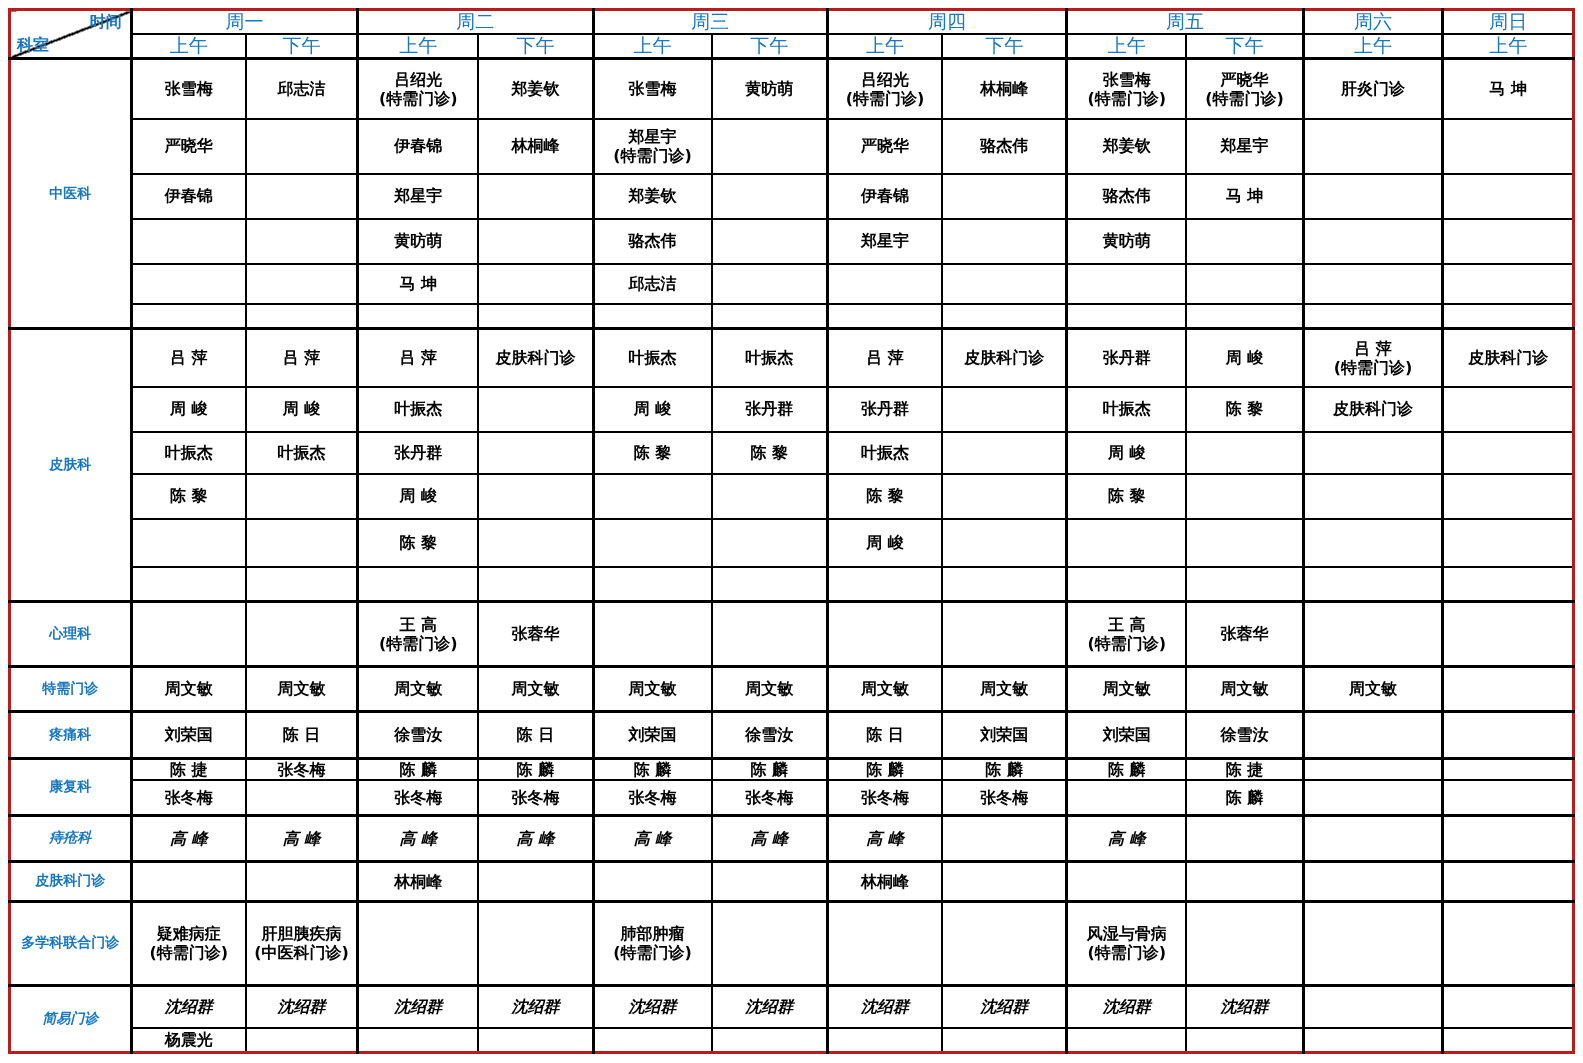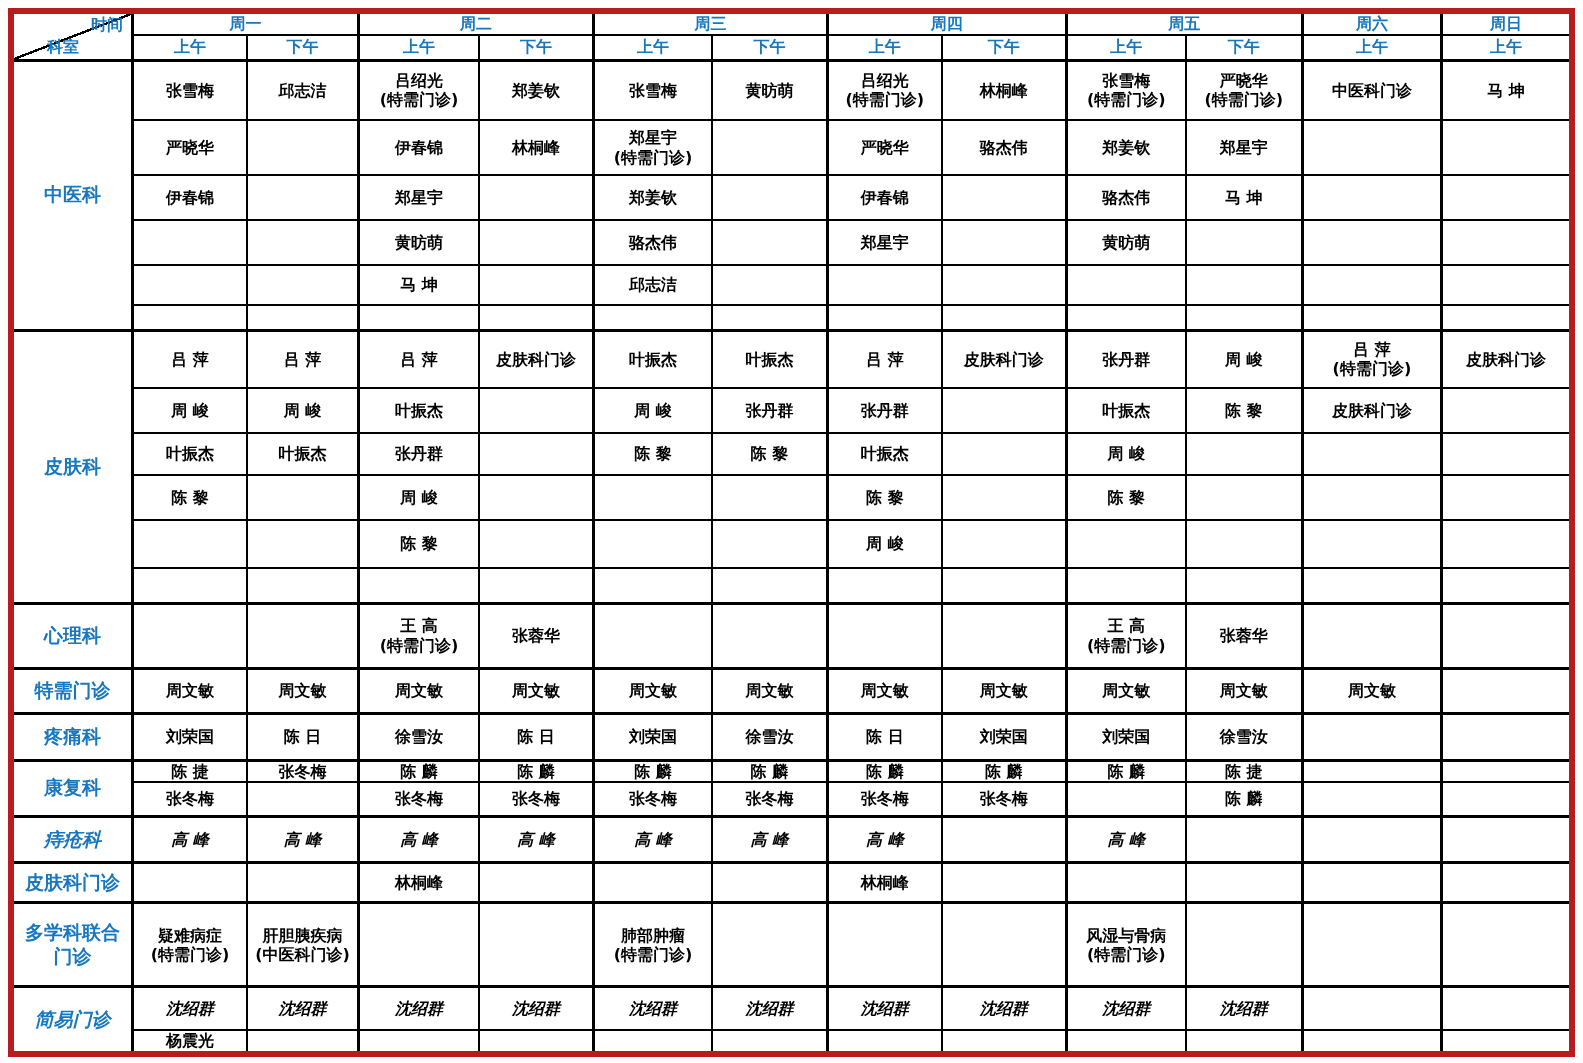--- a/index.html
+++ b/index.html
@@ -2,38 +2,38 @@
 <html style="--accent: #1777c0;"><head>
 <meta charset="utf-8">
 <title></title>
 <style>
   :root { --accent: #1777c0; }
   html, body { background: #ffffff; }
   body { margin: 8px; font-family: "DejaVu Sans", "Liberation Sans", sans-serif; }
   table[data-name="schedule-table"] {
     border-collapse: collapse;
     table-layout: fixed;
-    border: 6px solid #b91c1c;
+    border: 3px solid #b91c1c;
   }
   th, td {
     border: 2px solid #000;
     padding: 0 2px;
     text-align: center;
     vertical-align: middle;
     overflow: hidden;
   }
   th.day, th.session {
     color: var(--accent);
-    font-size: 16px;
-    font-weight: bold;
+    font-size: 19px;
+    font-weight: normal;
     line-height: 1.1;
   }
   th.dept {
     color: var(--accent);
-    font-size: 19px;
+    font-size: 14px;
     font-weight: bold;
     padding: 0 10px;
     line-height: 1.25;
   }
   td {
     color: #000;
     font-size: 16px;
     font-weight: bold;
     white-space: pre-line;
     line-height: 1.2;
@@ -49,21 +49,21 @@
       #000 calc(50% + 1.2px),
       transparent calc(50% + 1.2px));
   }
   th.corner span {
     position: absolute;
     color: var(--accent);
     font-size: 16px;
     font-weight: bold;
   }
   th.corner .corner-top { top: 1px; right: 8px; }
-  th.corner .corner-bottom { bottom: 1px; left: 6px; margin-left: 27px; }
+  th.corner .corner-bottom { bottom: 1px; left: 6px; }
 </style>
 </head>
 <body>
 
 <table data-name="schedule-table">
   <colgroup>
       <col style="width: 122px;">
       <col style="width: 115px;">
       <col style="width: 112px;">
       <col style="width: 121px;">
@@ -116,21 +116,21 @@
         <td data-name="schedule-cell">郑姜钦</td>
         <td class="day-start" data-name="schedule-cell">张雪梅</td>
         <td data-name="schedule-cell">黄昉萌</td>
         <td class="day-start" data-name="schedule-cell">吕绍光
 (特需门诊)</td>
         <td data-name="schedule-cell">林桐峰</td>
         <td class="day-start" data-name="schedule-cell">张雪梅
 (特需门诊)</td>
         <td data-name="schedule-cell">严晓华
 (特需门诊)</td>
-        <td class="day-start" data-name="schedule-cell">中医科门诊</td>
+        <td class="day-start" data-name="schedule-cell">肝炎门诊</td>
         <td class="day-start" data-name="schedule-cell">马 坤</td>
       </tr>
       <tr data-name="schedule-row" style="height: 55px;">
         <td class="day-start" data-name="schedule-cell">严晓华</td>
         <td data-name="schedule-cell"></td>
         <td class="day-start" data-name="schedule-cell">伊春锦</td>
         <td data-name="schedule-cell">林桐峰</td>
         <td class="day-start" data-name="schedule-cell">郑星宇
 (特需门诊)</td>
         <td data-name="schedule-cell"></td>

